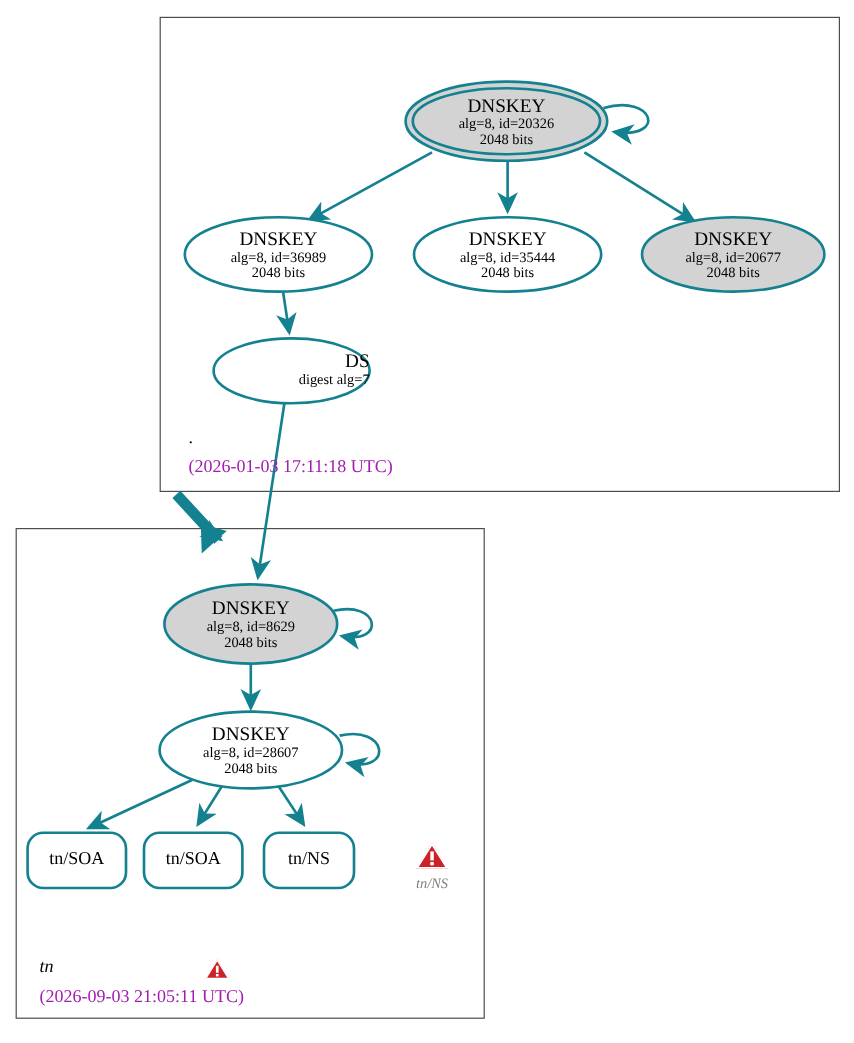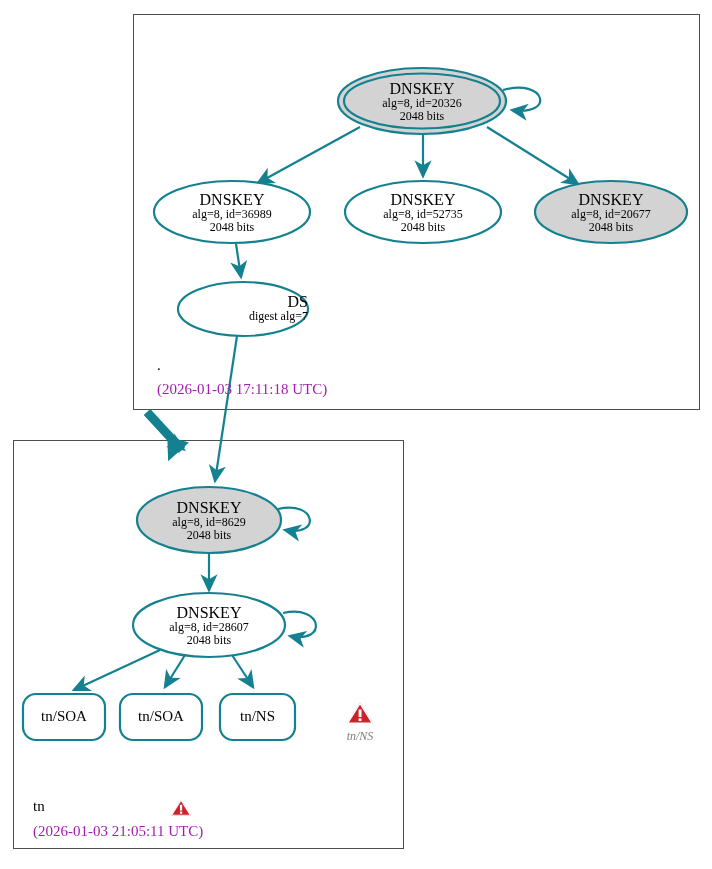--- a/index.html
+++ b/index.html
@@ -99,21 +99,21 @@
   </div>
 
   <div class="node-label" id="lbl-21831" style="left:154px;top:191px;width:156px;">
     <div class="nl-title">DNSKEY</div>
     <div class="nl-sub">alg=8, id=36989</div>
     <div class="nl-sub">2048 bits</div>
   </div>
 
   <div class="node-label" id="lbl-61809" style="left:345px;top:191px;width:156px;">
     <div class="nl-title">DNSKEY</div>
-    <div class="nl-sub">alg=8, id=52735</div>
+    <div class="nl-sub">alg=8, id=35444</div>
     <div class="nl-sub">2048 bits</div>
   </div>
 
   <div class="node-label" id="lbl-38696" style="left:533px;top:191px;width:156px;">
     <div class="nl-title">DNSKEY</div>
     <div class="nl-sub">alg=8, id=20677</div>
     <div class="nl-sub">2048 bits</div>
   </div>
 
   <div class="node-label" id="lbl-ds" style="left:178px;top:293px;width:130px;text-align:right;">
@@ -143,22 +143,22 @@
       <path d="M17,5.5 L29.3,25.2 L4.7,25.2 Z" fill="none" stroke="#ffffff" stroke-width="1.4" stroke-linejoin="round"></path>
       <rect x="15.6" y="11.5" width="2.9" height="7.6" fill="#ffffff"></rect>
       <rect x="15.6" y="20.4" width="2.9" height="2.7" fill="#ffffff"></rect>
     </svg>
     <div class="warn-cap" style="position:static;width:60px;margin-top:1px;">tn/NS</div>
   </div>
 
   <div class="zone-name" style="left:157px;top:357px;">.</div>
   <div class="zone-time" style="left:157px;top:381px;">(2026-01-03 17:11:18 UTC)</div>
 
-  <div class="zone-name" style="left:33px;top:798px;">tn</div>
-  <div class="zone-time" style="left:33px;top:823px;">(2026-01-03 21:05:11 UTC)</div>
+  <div class="zone-name" style="left:33px;top:798px;font-style:italic;">tn</div>
+  <div class="zone-time" style="left:33px;top:823px;">(2026-09-03 21:05:11 UTC)</div>
 
   <svg style="position:absolute;left:168px;top:796px;" width="26" height="23" viewBox="0 0 34 30">
     <path d="M17,2.5 L32,27 L2,27 Z" fill="#cc2229" stroke="#ffffff" stroke-width="2.2" stroke-linejoin="round"></path>
     <path d="M17,5.5 L29.3,25.2 L4.7,25.2 Z" fill="none" stroke="#ffffff" stroke-width="1.4" stroke-linejoin="round"></path>
     <rect x="15.6" y="11.5" width="2.9" height="7.6" fill="#ffffff"></rect>
     <rect x="15.6" y="20.4" width="2.9" height="2.7" fill="#ffffff"></rect>
   </svg>
 
 </div>
 

